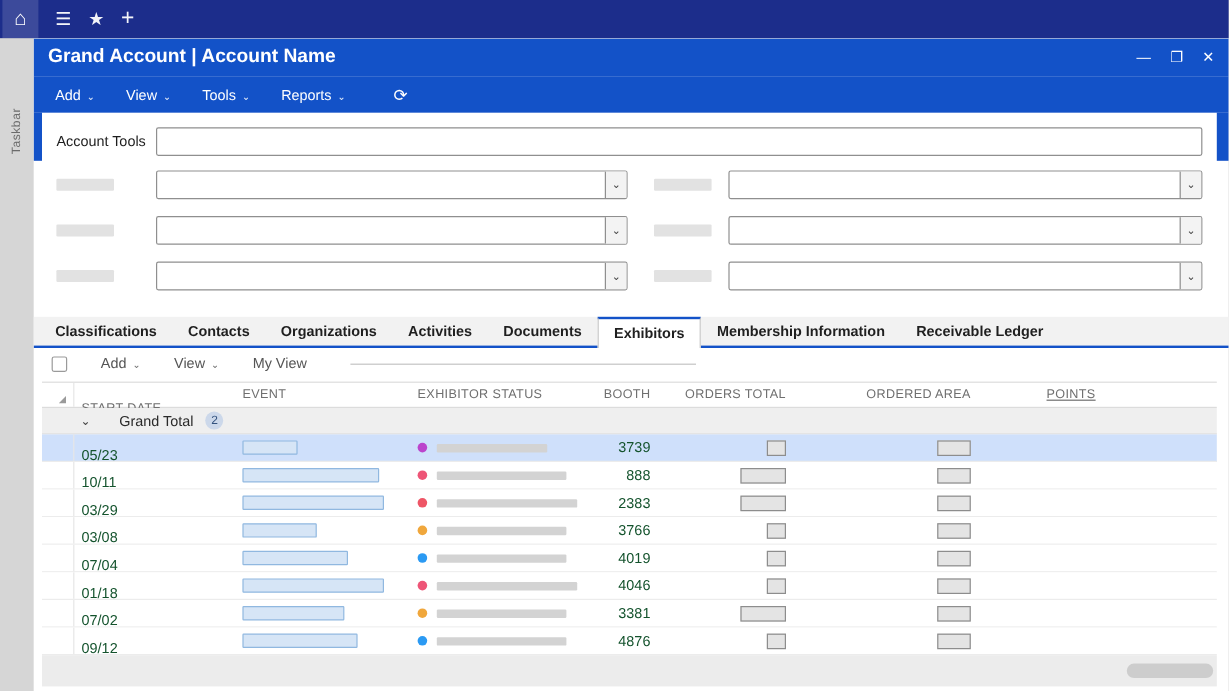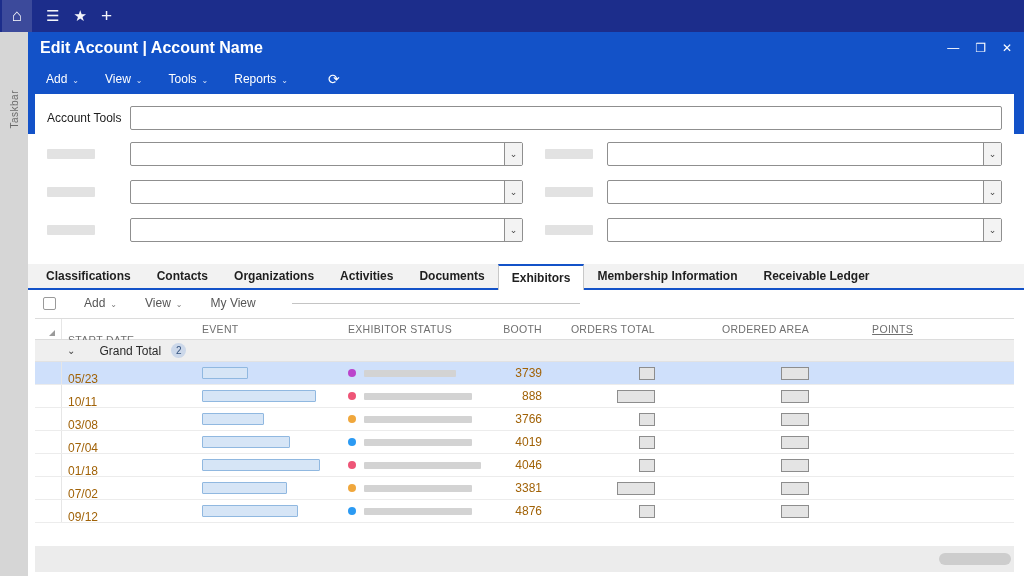--- a/index.html
+++ b/index.html
@@ -82,21 +82,21 @@
 
   .grid-rows { position:absolute; top:308px; left:7px; width:979px; }
   .group-row { height:22px; background:#efefef; border-bottom:1px solid #e2e2e2; display:flex; align-items:center;
                font-size:12px; color:#2a2a2a; }
   .chev { margin-left:32px; font-size:10px; color:#444; }
   .group-label { margin-left:24px; }
   .badge { margin-left:10px; min-width:15px; height:15px; border-radius:8px; background:#ccd8ea; color:#33527e;
            font-size:10px; display:flex; align-items:center; justify-content:center; padding:0 3px; }
 
   .grid-row { display:flex; align-items:center; height:23px; border-bottom:1px solid #ececec; background:#fff;
-              font-size:12px; color:#a16207; }
+              font-size:12px; color:#14532d; }
   .grid-row.selected { background:#cfe0fb; }
   .grid-row .c-sel { height:100%; }
   .event-bar { height:12px; background:#d6e5f6; border:1px solid #90b8e0; border-radius:1px; }
   .dot { width:8px; height:8px; border-radius:50%; flex:0 0 8px; }
   .status-bar { height:7px; background:#d3d3d3; border-radius:1px; margin-left:8px; }
   .gbox { height:13px; background:#e4e4e4; border:1px solid #8d8d8d; }
 
   .grid-footer { position:absolute; top:514px; left:7px; width:979px; height:26px; background:#ececec; }
   .hscroll-thumb { position:absolute; right:3px; top:7px; width:72px; height:12px; background:#cdcdcd; border-radius:6px; }
 </style>
@@ -112,21 +112,21 @@
 
 <div class="side-strip">
   <span class="side-label">Taskbar</span>
 </div>
 
 <div class="window">
 
   <div class="chrome-ext"></div>
 
   <div class="title-bar">
-    <span class="win-title">Edit Account | Account Name</span>
+    <span class="win-title">Grand Account | Account Name</span>
     <div class="win-controls" id="winControls">
         <span class="win-ctl">—</span>
         <span class="win-ctl">❐</span>
         <span class="win-ctl">✕</span>
       </div>
   </div>
 
   <div class="menu-bar" id="menuItems">
       <span class="menu-item">
         <span>Add</span>
@@ -268,20 +268,40 @@
           <span class="gbox" style="width: 38px;"></span>
         </div>
         <div class="cell c-area al-r">
           <span class="gbox" style="width: 28px;"></span>
         </div>
         <div class="cell c-points al-r"></div>
         <div class="cell c-fill"></div>
       </div>
       <div class="grid-row">
         <div class="cell c-sel"></div>
+        <div class="cell c-date">03/29</div>
+        <div class="cell c-event">
+          <span class="event-bar" style="width: 118px;"></span>
+        </div>
+        <div class="cell c-status">
+          <span class="dot" style="background: rgb(238, 85, 102);"></span>
+          <span class="status-bar" style="width: 124px;"></span>
+        </div>
+        <div class="cell c-booth al-r">2383</div>
+        <div class="cell c-orders al-r">
+          <span class="gbox" style="width: 38px;"></span>
+        </div>
+        <div class="cell c-area al-r">
+          <span class="gbox" style="width: 28px;"></span>
+        </div>
+        <div class="cell c-points al-r"></div>
+        <div class="cell c-fill"></div>
+      </div>
+      <div class="grid-row">
+        <div class="cell c-sel"></div>
         <div class="cell c-date">03/08</div>
         <div class="cell c-event">
           <span class="event-bar" style="width: 62px;"></span>
         </div>
         <div class="cell c-status">
           <span class="dot" style="background: rgb(240, 167, 60);"></span>
           <span class="status-bar" style="width: 108px;"></span>
         </div>
         <div class="cell c-booth al-r">3766</div>
         <div class="cell c-orders al-r">

